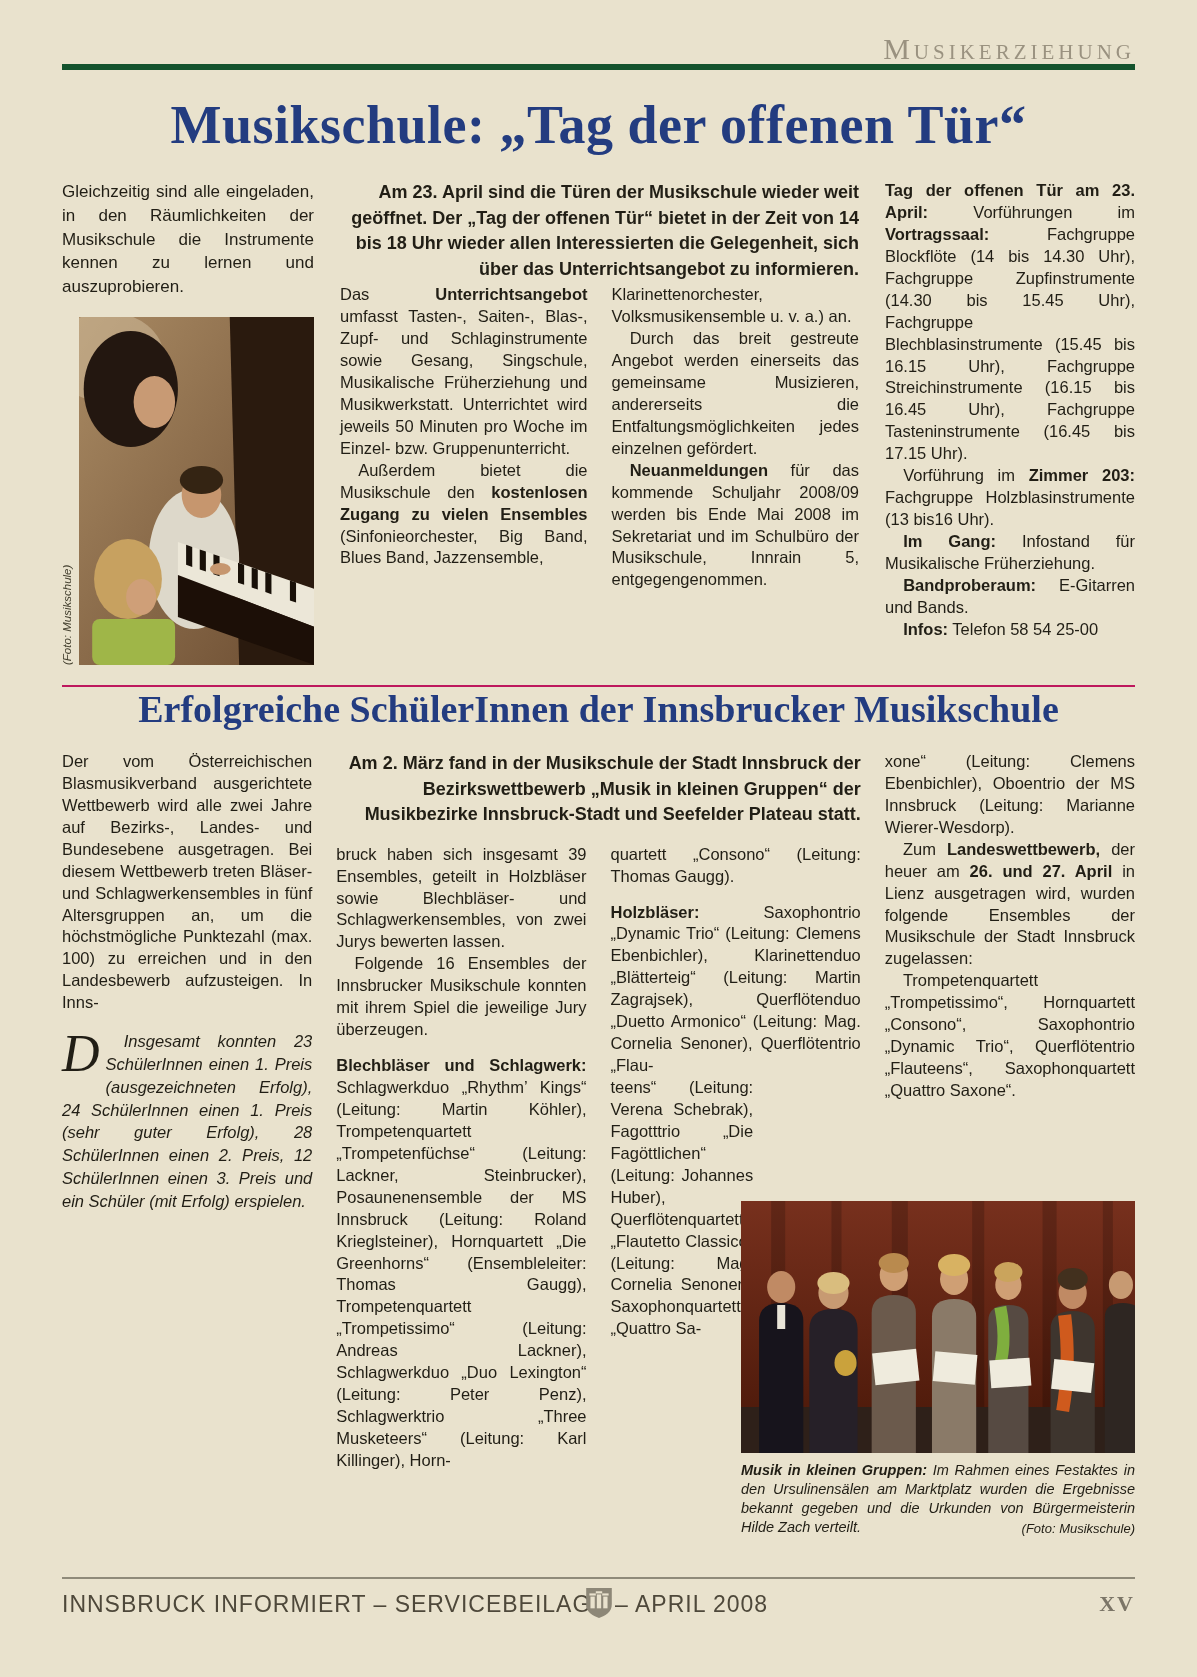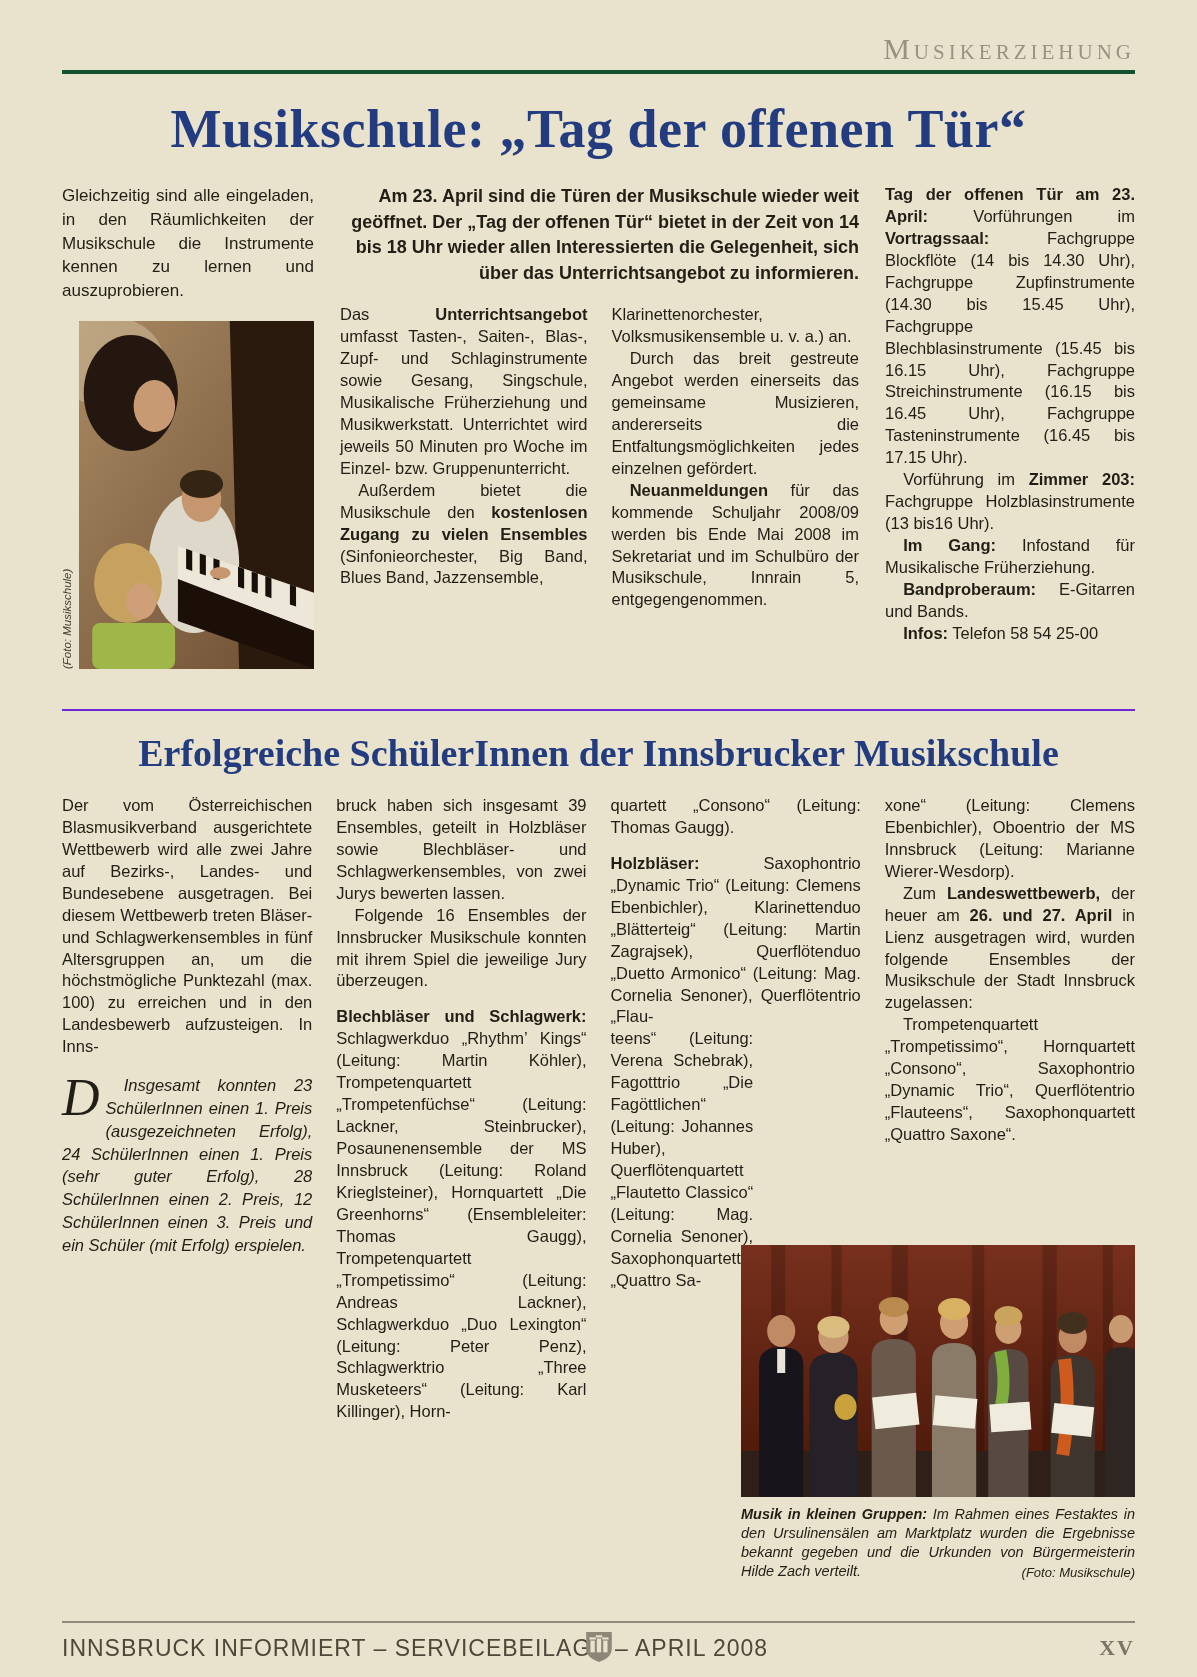--- a/index.html
+++ b/index.html
@@ -5,37 +5,37 @@
   * { margin:0; padding:0; box-sizing:border-box; }
   html, body { background:#e9e2cd; }
   .page {
     width:1197px; min-height:1677px; margin:0 auto;
     background:#e9e2cd; color:#211e15;
     padding:34px 62px 26px;
     font-family:"Liberation Sans", sans-serif;
     position:relative;
   }
   
-  .page-header { border-bottom:4px solid #14532d; padding-bottom:6px; }
+  .page-header { border-bottom:6px solid #14532d; }
   .kicker {
     text-align:right; font-family:"Liberation Serif", serif;
     font-variant:small-caps; font-size:30px; letter-spacing:4px;
     color:#9a9280; line-height:1;
   }
   
   .headline {
     font-family:"Liberation Serif", serif; font-weight:bold;
     font-size:54px; color:#233c80; text-align:center;
     margin:24px 0 24px; letter-spacing:0.5px;
   }
   .headline2 {
     font-family:"Liberation Serif", serif; font-weight:bold;
     font-size:38px; color:#233c80; text-align:center;
-    border-top:2px solid #6d28d9; margin-top:40px;
-    padding-top:20px; margin-bottom:20px;
+    border-top:2px solid #be185d; margin-top:20px;
+    margin-bottom:20px;
   }
   
   .body-text p, .note p, .caption2 p {
     font-size:16.5px; line-height:1.33; text-align:justify;
     hyphens:auto; -webkit-hyphens:auto;
   }
   .body-text p.ind, .note p.ind { text-indent:1.1em; }
   .body-text p.gap { margin-top:0.85em; }
   .b { font-weight:700; }
   
@@ -48,21 +48,21 @@
     font-size:11.5px; font-style:italic; color:#44402f;
     flex:none; line-height:1;
   }
   .photo1-art { flex:1; height:348px; overflow:hidden; }
   .photo1-art svg, .photo2-art svg { width:100%; height:100%; display:block; }
   .a1-mid { flex:1; min-width:0; }
   .lead {
     font-weight:bold; font-size:18px; line-height:1.42;
     text-align:right;
   }
-  .twocol { display:flex; gap:24px; margin-top:18px; }
+  .twocol { display:flex; gap:24px; margin-top:2px; }
   .twocol .col { flex:1; min-width:0; }
   .a1-right { width:250px; flex:none; }
   
   .article2 {
     display:grid; grid-template-columns:1fr 1fr 1fr 1fr;
     column-gap:24px; grid-template-rows:auto 1fr;
     position:relative; min-height:800px; margin-bottom:12px;
   }
   .a2-col1 { grid-row:1/3; grid-column:1; }
   .lead2 { grid-row:1; grid-column:2/4; margin-bottom:16px; }
@@ -182,20 +182,21 @@
           <p><span>Der vom Österreichischen Blasmusikverband ausgerichtete Wettbewerb wird alle zwei Jahre auf Bezirks-, Landes- und Bundesebene ausgetragen. Bei diesem Wettbewerb treten Bläser- und Schlagwerkensembles in fünf Altersgruppen an, um die höchstmögliche Punktezahl (max. 100) zu erreichen und in den Landesbewerb aufzusteigen. In Inns-</span></p>
         </div>
       <div class="note">
         <span class="dropcap">D</span>
         <div>
             <p class="ind"><span>Insgesamt konnten 23 SchülerInnen einen 1. Preis (ausgezeichneten Erfolg), 24 SchülerInnen einen 1. Preis (sehr guter Erfolg), 28 SchülerInnen einen 2. Preis, 12 SchülerInnen einen 3. Preis und ein Schüler (mit Erfolg) erspielen.</span></p>
           </div>
       </div>
     </div>
 
+    <p class="lead lead2">Am 2. März fand in der Musikschule der Stadt Innsbruck der Bezirkswettbewerb „Musik in kleinen Gruppen“ der Musikbezirke Innsbruck-Stadt und Seefelder Plateau statt.</p>
 
     <div class="a2-col2 body-text">
         <p><span>bruck haben sich insgesamt 39 Ensembles, geteilt in Holzbläser sowie Blechbläser- und Schlagwerkensembles, von zwei Jurys bewerten lassen.</span></p>
         <p class="ind"><span>Folgende 16 Ensembles der Innsbrucker Musikschule konnten mit ihrem Spiel die jeweilige Jury überzeugen.</span></p>
         <p class="gap"><span class="b">Blechbläser und Schlagwerk: </span><span>Schlagwerkduo „Rhythm’ Kings“ (Leitung: Martin Köhler), Trompetenquartett „Trompetenfüchse“ (Leitung: Lackner, Steinbrucker), Posaunenensemble der MS Innsbruck (Leitung: Roland Krieglsteiner), Hornquartett „Die Greenhorns“ (Ensembleleiter: Thomas Gaugg), Trompetenquartett „Trompetissimo“ (Leitung: Andreas Lackner), Schlagwerkduo „Duo Lexington“ (Leitung: Peter Penz), Schlagwerktrio „Three Musketeers“ (Leitung: Karl Killinger), Horn-</span></p>
       </div>
 
     <div class="a2-col3">
       <div class="body-text">
           <p><span>quartett „Consono“ (Leitung: Thomas Gaugg).</span></p>

